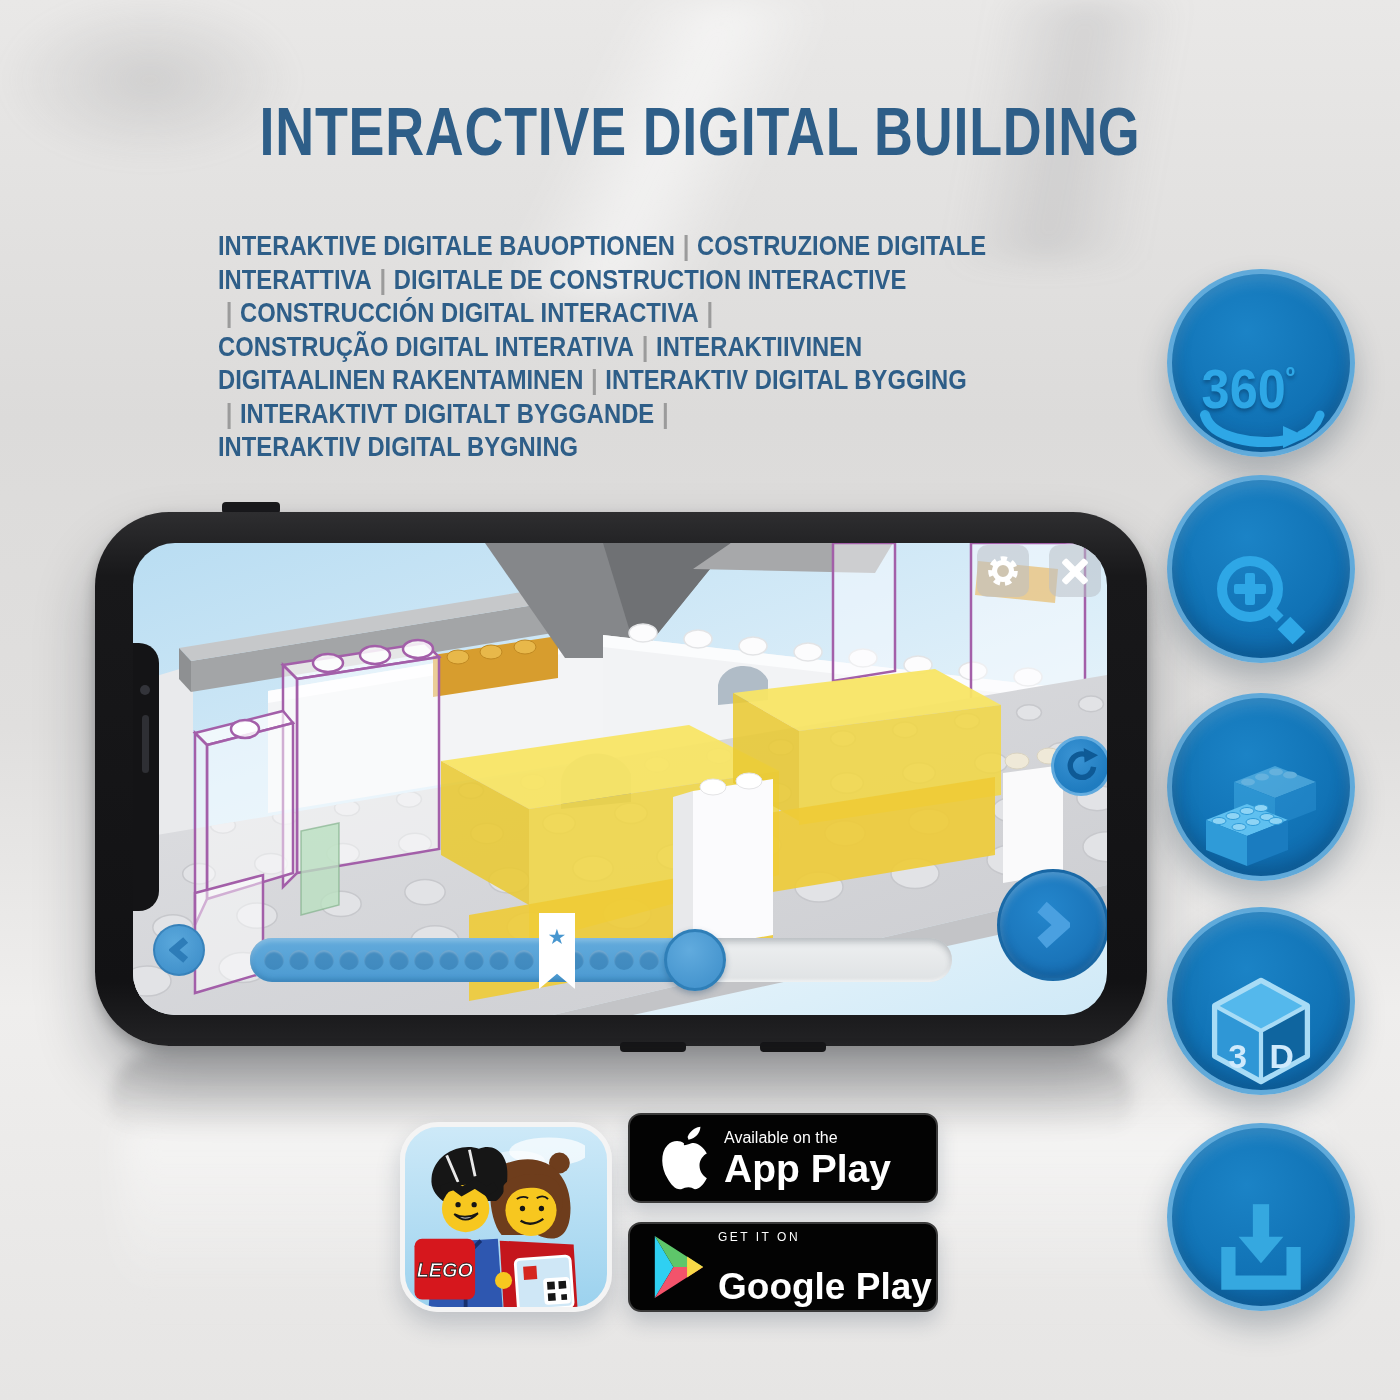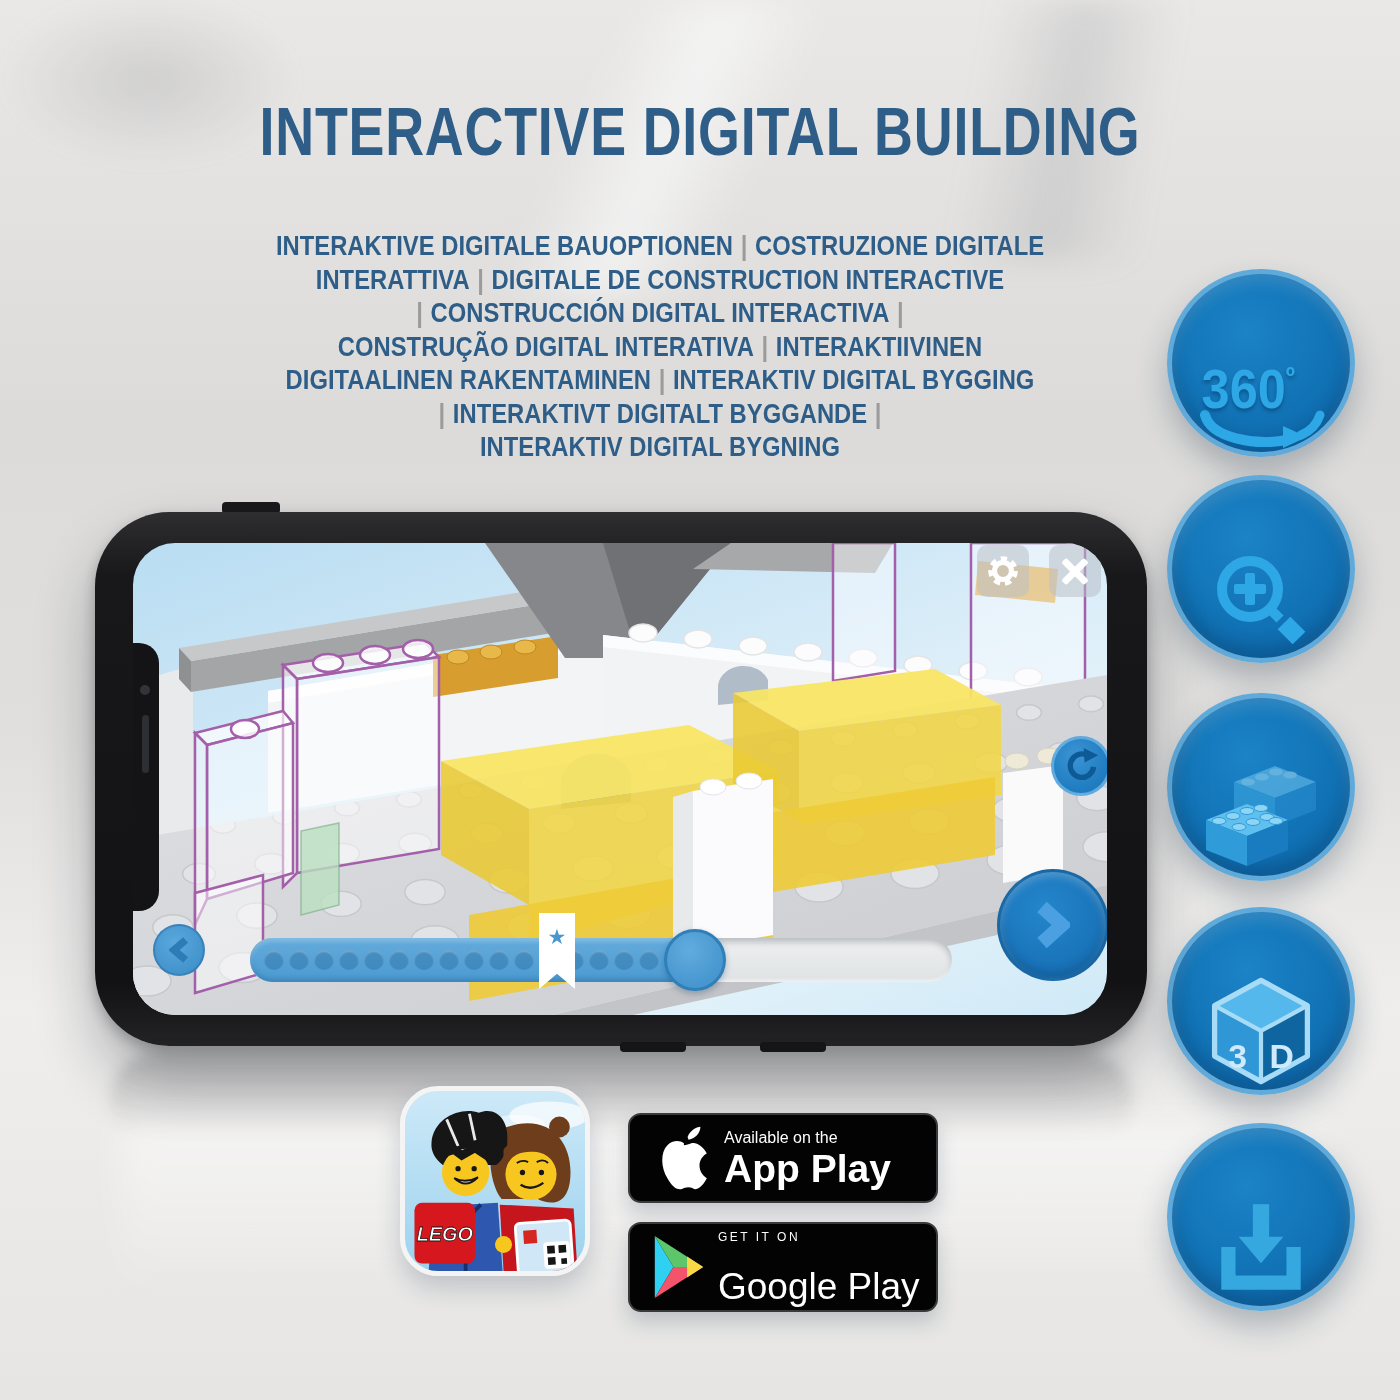--- a/index.html
+++ b/index.html
@@ -18,21 +18,21 @@
     background:radial-gradient(closest-side, rgba(150,150,152,.28), transparent 70%); filter:blur(10px); }
   .fold.f4 { left:120px; top:1120px; width:1200px; height:260px;
     background:linear-gradient(180deg, rgba(255,255,255,.5), transparent 70%); filter:blur(18px); }
 
   
   .title {
     position:absolute; left:0; right:0; top:92px; text-align:center;
     font-size:69px; font-weight:bold; letter-spacing:1px; color:#2e5e88;
     transform:scaleX(.78); white-space:nowrap;
   }
-  .subtitle { position:absolute; left:140px; width:1040px; top:229px; text-align:center; }
+  .subtitle { position:absolute; left:140px; width:1040px; top:229px; }
   .sub-line {
     font-size:28px; font-weight:bold; color:#2e5e88; line-height:33.5px;
     transform:scaleX(.85); white-space:nowrap;
   }
   .sub-line .pipe { color:#9b9b9b; padding:0 9px; font-weight:bold; }
 
   
   .feature {
     position:absolute; left:1167px; width:188px; height:188px; border-radius:50%;
     background:radial-gradient(circle at 42% 32%, #1b83c6 0%, #1173b6 55%, #0d63a6 100%);
@@ -93,33 +93,33 @@
     box-shadow:0 3px 6px rgba(20,60,100,.3); }
   .bookmark { position:absolute; left:289px; top:-25px; width:36px; height:76px; background:#fff;
     clip-path:polygon(0 0,100% 0,100% 100%,50% 80%,0 100%);
     box-shadow:0 2px 4px rgba(0,0,0,.2); text-align:center; }
   .bookmark .star { color:#4796cf; font-size:21px; line-height:48px; font-family:"DejaVu Sans", sans-serif; }
 
   .phone-reflection { position:absolute; left:110px; top:1052px; width:1022px; height:96px; border-radius:50px;
     background:linear-gradient(180deg, rgba(30,32,36,.20), rgba(30,32,36,0) 85%); filter:blur(7px); }
 
   
-  .lego-app-icon { position:absolute; left:400px; top:1086px; width:190px; height:190px; border-radius:38px;
+  .lego-app-icon { position:absolute; left:400px; top:1122px; width:212px; height:190px; border-radius:38px;
     overflow:hidden; border:5px solid #f4f4f4; box-shadow:0 12px 24px rgba(40,60,80,.22);
     background:linear-gradient(180deg,#cde9f8,#9cd2ee); }
   .badge { position:absolute; left:628px; width:310px; height:90px; border-radius:13px;
     background:#030303; border:2px solid #3a3a3a; box-shadow:0 10px 20px rgba(40,60,80,.22);
     display:flex; align-items:center; color:#fff; }
   .badge .txt { display:flex; flex-direction:column; justify-content:center; }
   .badge.appstore { top:1113px; }
   .badge.gplay { top:1222px; }
   .as-tag { font-size:16px; line-height:22px; }
   .as-store { font-size:39px; font-weight:bold; line-height:40px; letter-spacing:0; }
   .gp-tag { font-size:12px; letter-spacing:2.5px; line-height:20px; }
-  .gp-store { font-size:37px; font-weight:normal; line-height:40px;margin-top:20px; }
+  .gp-store { font-size:37px; font-weight:bold; line-height:40px;margin-top:20px; }
 </style>
 </head>
 <body>
 
 <div id="canvas">
   <div class="fold f1"></div>
   <div class="fold f2"></div>
   <div class="fold f3"></div>
   <div class="fold f4"></div>
 

